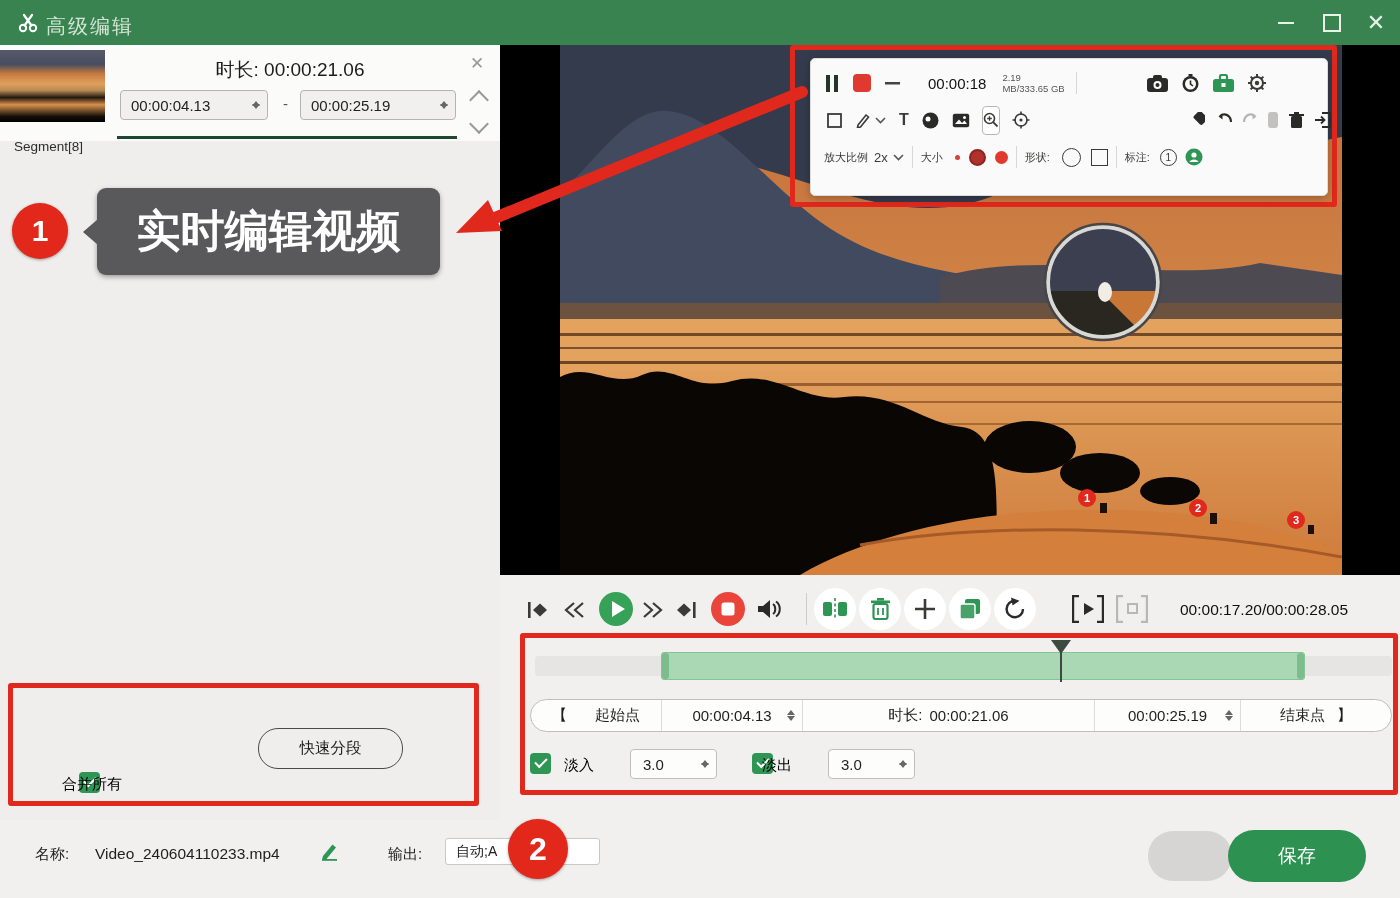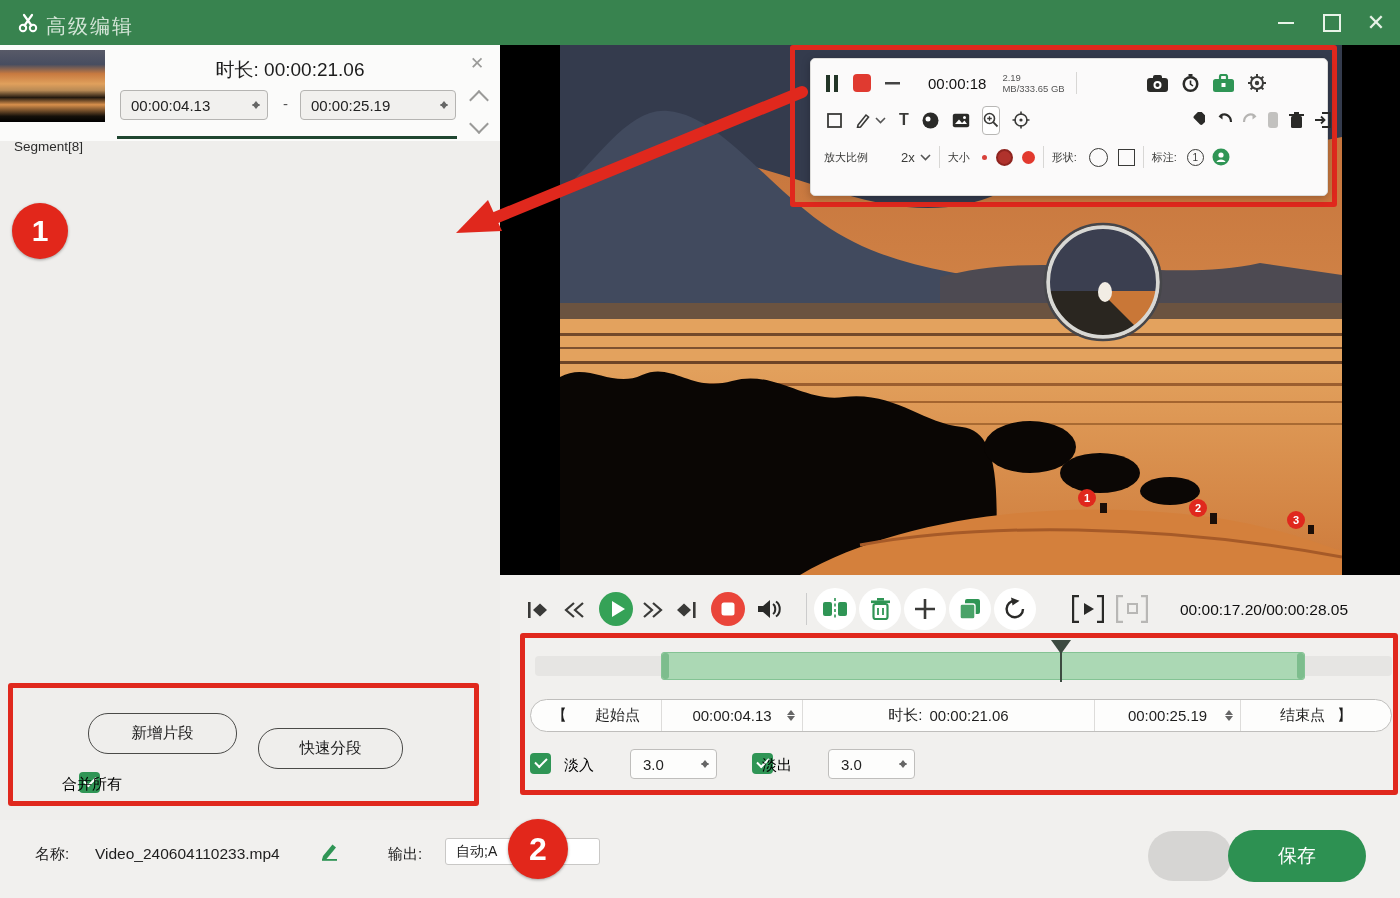--- a/index.html
+++ b/index.html
@@ -106,20 +106,24 @@
       </div>
       <span class="abs gray-ico" style="left:470px;top:8px;">✕</span>
       <span class="abs chev" style="left:472px;top:48px;transform:rotate(45deg);"></span>
       <span class="abs chev" style="left:472px;top:72px;transform:rotate(225deg);"></span>
       <div class="green-rule"></div>
       <div class="seg-label">Segment[8]</div>
     </div>
 
     <div class="stepnum" style="left:12px;top:158px;width:56px;height:56px;font-size:30px;">
       <span>1</span>
+    </div>
+    <div class="banner" style="left:97px;top:143px;width:343px;height:87px;font-size:44px;">
+      <span class="notch"></span>
+      <span>实时编辑视频</span>
     </div>
   </div>
 
   
   <div class="preview"></div>
   <svg class="abs" style="left:560px;top:45px;" width="782" height="530" viewBox="0 0 782 530">
     <defs>
       <linearGradient id="sky" x1="0" y1="0" x2="0" y2="1">
           <stop offset="0" stop-color="#c06d38"></stop>
           <stop offset="1" stop-color="#e29a55"></stop>
@@ -307,21 +311,21 @@
       <span class="ticon" style="margin-left:11px;">
           <svg width="17" height="16">
             <path d="M7 1 H15 V15 H7" fill="none" stroke="#2a2a28" stroke-width="1.8"></path>
             <path d="M0 8 H9 M6 4.5 L9.5 8 L6 11.5" stroke="#2a2a28" stroke-width="1.8" fill="none"></path>
           </svg>
         </span>
     </div>
 
     <div class="trow" style="top:84px;height:28px;">
       <span class="tlabel" style="margin-left:13px;">放大比例</span>
-      <span class="tlabel" style="margin-left:33px;font-size:13px;">2x</span>
+      <span class="tlabel" style="margin-left:6px;font-size:13px;">2x</span>
       <span class="ticon" style="margin-left:5px;">
           <svg width="11" height="7">
             <path d="M1 1 L5.5 5.5 L10 1" stroke="#555" stroke-width="1.6" fill="none"></path>
           </svg>
         </span>
       <span class="vdiv"></span>
       <span class="tlabel">大小</span>
       <span class="dot" style="margin-left:12px;width:5px;height:5px;background:#d8413a;"></span>
       <span class="dot" style="margin-left:9px;width:17px;height:17px;background:#b0322c;border:2px solid #8e241f;box-sizing:border-box;"></span>
       <span class="dot" style="margin-left:9px;width:13px;height:13px;background:#e2392e;"></span>
@@ -473,23 +477,20 @@
   </div>
   <span class="abs chk" style="left:727px;top:753px;"></span>
   <span class="abs" style="left:762px;top:756px;font-size:15px;">淡出</span>
   <div class="fadesp" style="left:828px;top:749px;width:87px;">
     <span>3.0</span>
     <span class="spn"></span>
   </div>
 
   
   <div class="redbox" style="left:8px;top:683px;width:471px;height:123px;"></div>
-  <div class="pillbtn" style="left:88px;top:713px;width:147px;height:39px;">
-      <span>新增片段</span>
-    </div>
   <div class="pillbtn" style="left:258px;top:728px;width:143px;height:39px;">
       <span>快速分段</span>
     </div>
   <span class="abs chk" style="left:28px;top:772px;"></span>
   <span class="abs" style="left:62px;top:775px;font-size:15px;">合并所有</span>
 
   
   <div class="footer">
     <span class="ftext" style="left:35px;top:25px;">名称:</span>
     <span class="ftext" style="left:95px;top:25px;font-size:15.5px;">Video_240604110233.mp4</span>

